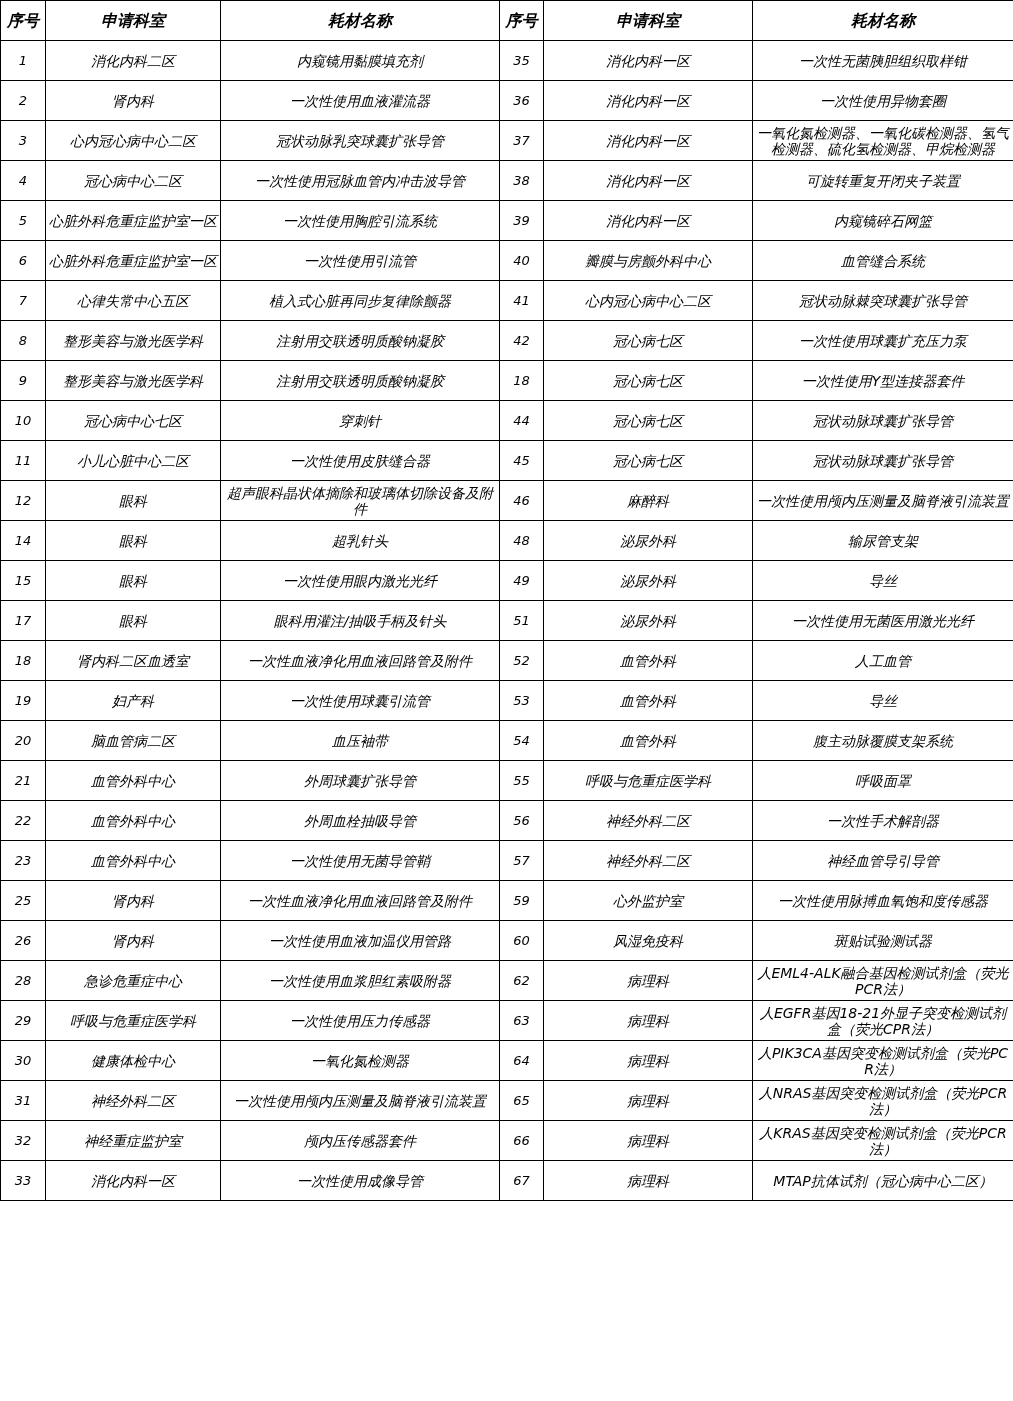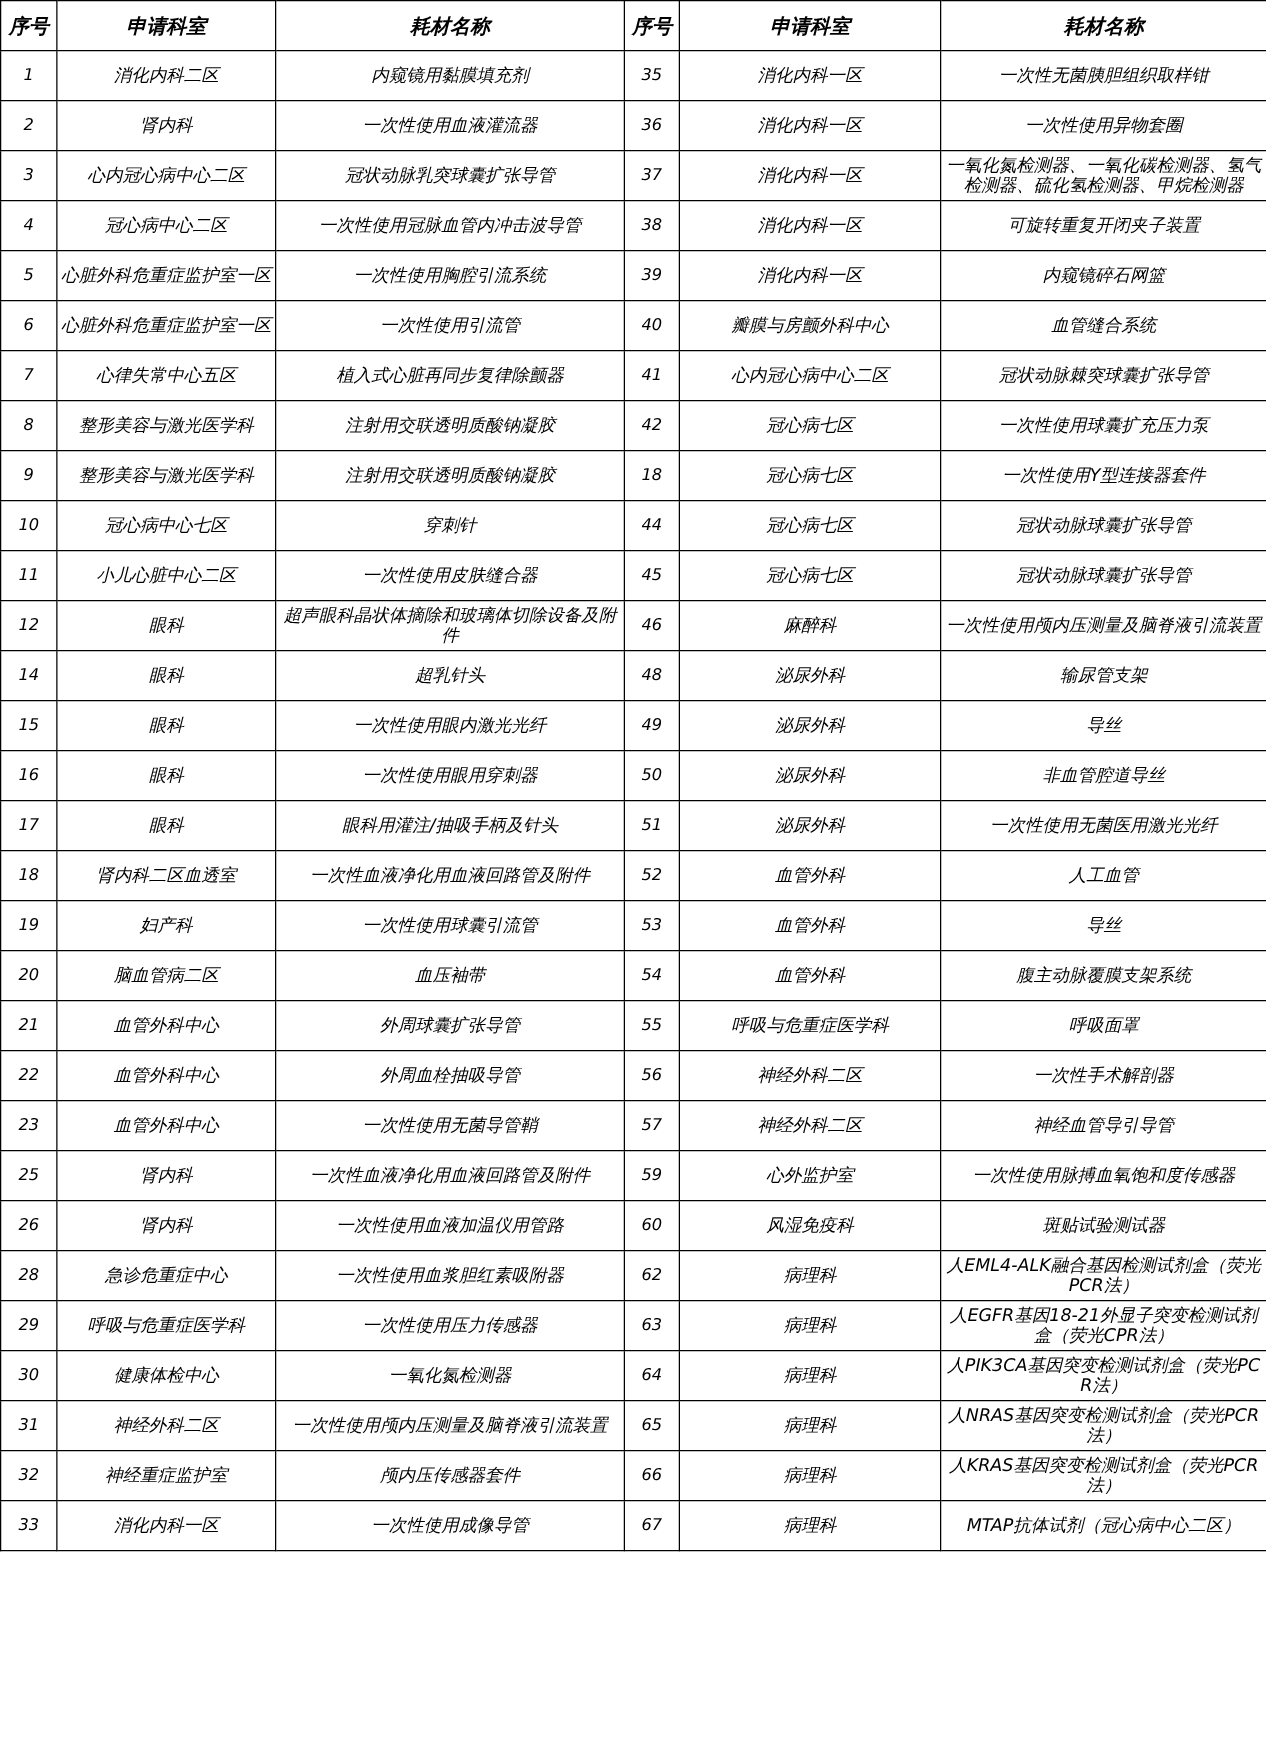--- a/index.html
+++ b/index.html
@@ -161,28 +161,20 @@
       </tr>
       <tr>
         <td class="num">15</td>
         <td>眼科</td>
         <td>一次性使用眼内激光光纤</td>
         <td class="num">49</td>
         <td>泌尿外科</td>
         <td>导丝</td>
       </tr>
       <tr>
-        <td class="num">16</td>
-        <td>眼科</td>
-        <td>一次性使用眼用穿刺器</td>
-        <td class="num">50</td>
-        <td>泌尿外科</td>
-        <td>非血管腔道导丝</td>
-      </tr>
-      <tr>
         <td class="num">17</td>
         <td>眼科</td>
         <td>眼科用灌注/抽吸手柄及针头</td>
         <td class="num">51</td>
         <td>泌尿外科</td>
         <td>一次性使用无菌医用激光光纤</td>
       </tr>
       <tr>
         <td class="num">18</td>
         <td>肾内科二区血透室</td>

